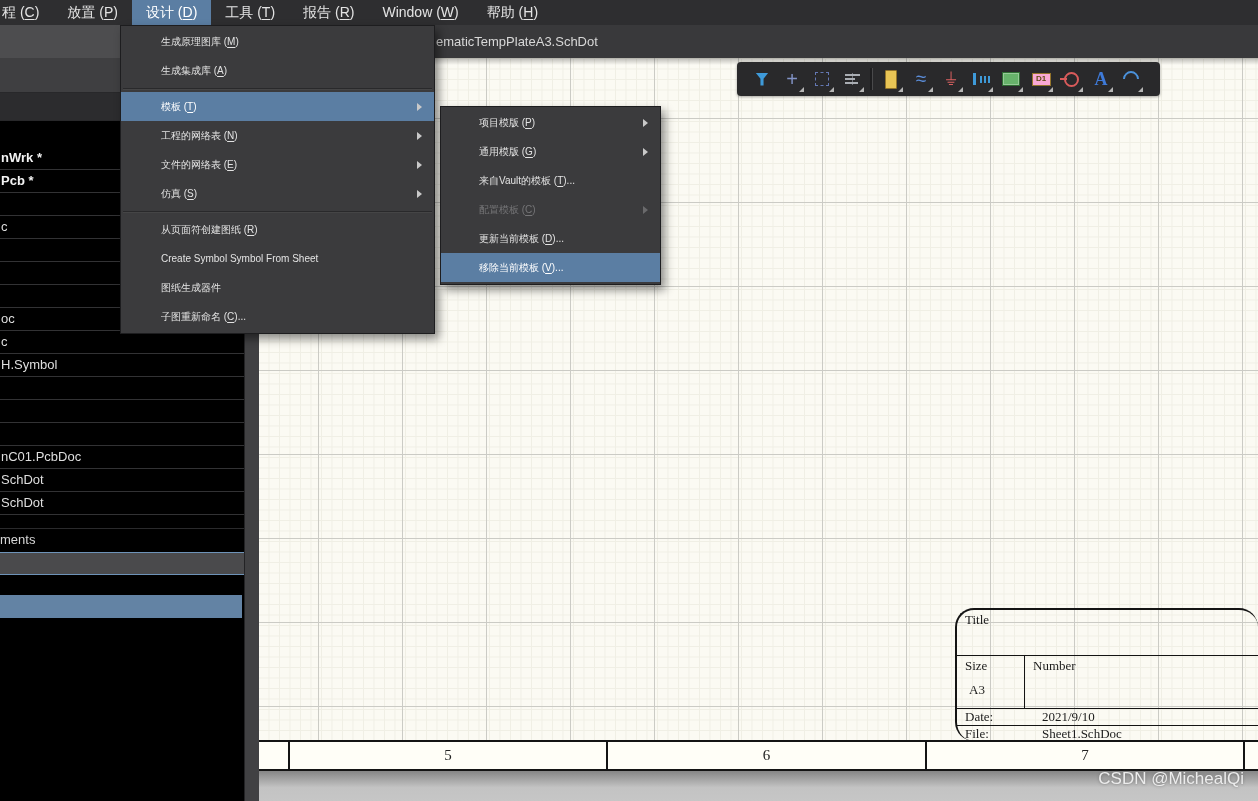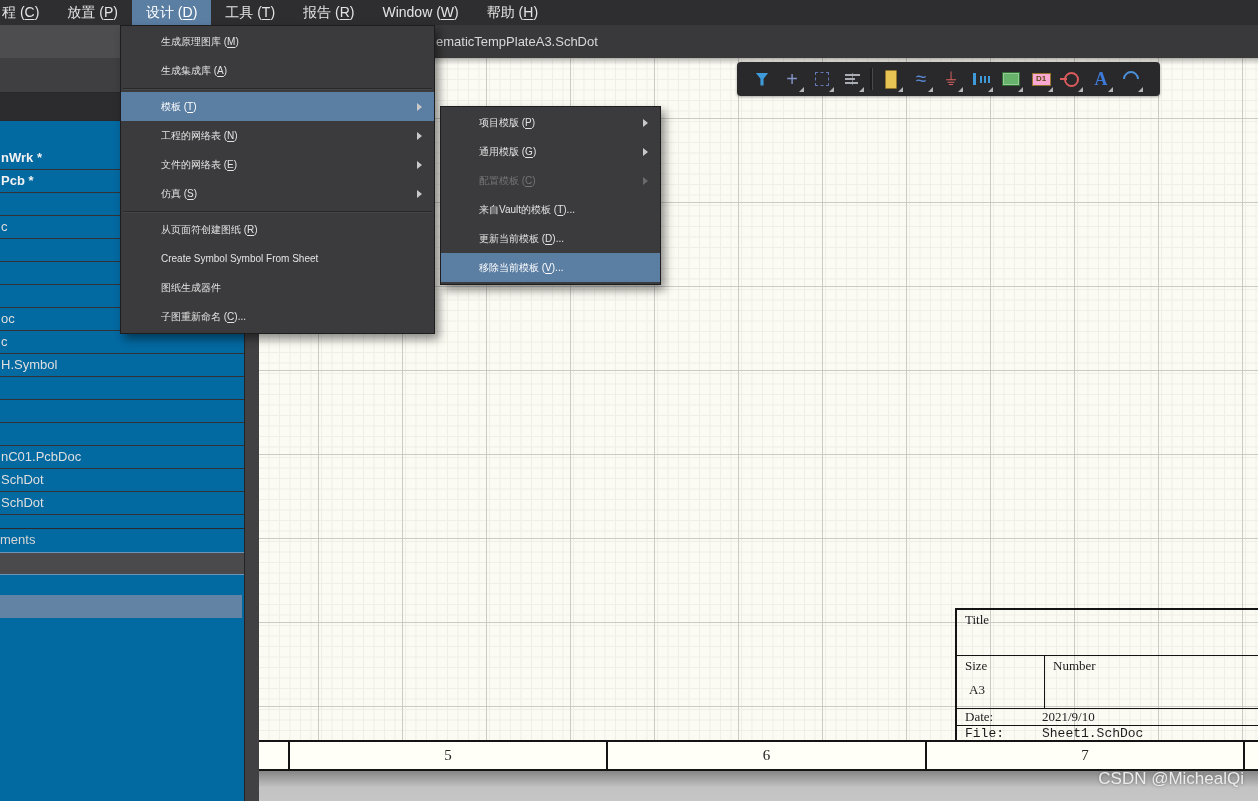--- a/index.html
+++ b/index.html
@@ -13,21 +13,21 @@
   .mb-item{padding:0 14px;line-height:25px;white-space:nowrap;cursor:default;}
   .mb-item.active{color:#FFFFFF;}
   .mb-item:first-child{padding-left:2px;}
 
   
   #tabbar{position:absolute;left:244px;top:25px;right:0;height:33px;background:#39393B;
           border-bottom:1px solid #2A2A2C;z-index:1;}
   #tab-title{position:absolute;left:192px;top:9px;font-size:13px;color:#D8D8D8;white-space:nowrap;}
 
   
-  #sidebar{position:absolute;left:0;top:25px;width:244px;height:776px;background:#0369a1;z-index:2;overflow:hidden;}
+  #sidebar{position:absolute;left:0;top:25px;width:244px;height:776px;background:#000000;z-index:2;overflow:hidden;}
   .sb-band1{position:absolute;left:0;top:0;width:100%;height:33px;background:#4D4D4F;}
   .sb-band2{position:absolute;left:0;top:33px;width:100%;height:34px;background:#3F3F41;border-bottom:1px solid #28282A;}
   .sb-band3{position:absolute;left:0;top:68px;width:100%;height:27px;background:#2C2C2E;border-bottom:1px solid #28282A;}
   #sidebar-rows{position:absolute;left:0;top:122px;width:100%;}
   .sb-row{height:22px;line-height:22px;font-size:13px;color:#DFDFDF;border-bottom:1px solid #323234;
           padding-left:1px;overflow:hidden;white-space:nowrap;cursor:default;}
   .sb-row.bold{font-weight:bold;color:#F2F2F2;}
   #sidebar-section{position:absolute;left:0;top:503px;width:100%;height:22px;line-height:22px;
                    font-size:13px;color:#D6D6D6;border-top:1px solid #2A2A2C;}
   #sidebar-filter{position:absolute;left:-2px;top:527px;width:238px;height:21px;background:#4A4A4C;
@@ -48,29 +48,29 @@
             linear-gradient(to bottom,#F0EFE5 1px,transparent 1px);
           background-size:84px 84px,84px 84px,10.5px 10.5px,10.5px 10.5px;
           background-position:-24px -24px,-24px -24px,0 0,0 0;
           background-color:#FBFAF3;z-index:1;}
   #canvas::before{content:"";position:absolute;left:0;top:0;right:0;height:7px;
                   background:linear-gradient(rgba(0,0,0,.26),rgba(0,0,0,0));pointer-events:none;}
 
   
   #titleblock{position:absolute;left:697px;top:550px;width:303px;height:133px;
               border-left:2px solid #141414;border-top:2px solid #141414;box-sizing:border-box;
-              font-family:"Liberation Serif","DejaVu Serif",serif;font-size:13px;color:#1B1B1B;}
+              font-family:"Liberation Serif","DejaVu Serif",serif;font-size:13px;color:#1B1B1B;border-radius:19px;}
   .tb-row{box-sizing:border-box;border-bottom:1px solid #141414;position:relative;}
   .tb-title{height:46px;padding:2px 0 0 8px;}
   .tb-mid{height:53px;display:flex;}
-  .tb-size{width:88px;box-sizing:border-box;border-right:1px solid #141414;padding:2px 0 0 8px;}
+  .tb-size{width:68px;box-sizing:border-box;border-right:1px solid #141414;padding:2px 0 0 8px;}
   .tb-size-val{display:block;margin:8px 0 0 4px;}
   .tb-number{flex:1;padding:2px 0 15px 8px;}
   .tb-date{height:17px;line-height:16px;padding-left:8px;}
-  .tb-file{height:16px;line-height:15px;padding-left:8px;border-bottom:none;font-family:Liberation Mono, monospace;}
+  .tb-file{height:16px;line-height:15px;padding-left:8px;border-bottom:none;}
   .tb-val{position:absolute;left:85px;top:0;line-height:inherit;}
   .tb-date .tb-val{line-height:16px;}
   .tb-file .tb-val{line-height:15px;}
 
   
   #ruler{position:absolute;left:0;right:0;bottom:0;height:31px;display:flex;background:#FFFEF7;
          border-top:2px solid #141414;border-bottom:2px solid #141414;box-sizing:border-box;}
   .rz{border-right:2px solid #141414;display:flex;align-items:center;justify-content:center;
       font-family:"Liberation Serif","DejaVu Serif",serif;font-size:15px;color:#222;box-sizing:border-box;}
   .rz.last{flex:1;border-right:none;}
@@ -282,19 +282,19 @@
       <div class="menu-item">仿真 (<u>S</u>)<span class="arrow"></span></div>
       <div class="menu-sep"></div>
       <div class="menu-item">从页面符创建图纸 (<u>R</u>)</div>
       <div class="menu-item">Create Symbol Symbol From Sheet</div>
       <div class="menu-item">图纸生成器件</div>
       <div class="menu-item">子图重新命名 (<u>C</u>)...</div>
     </div>
   <div id="template-submenu" class="menu">
       <div class="menu-item">项目模版 (<u>P</u>)<span class="arrow"></span></div>
       <div class="menu-item">通用模版 (<u>G</u>)<span class="arrow"></span></div>
+      <div class="menu-item">来自Vault的模板 (<u>T</u>)...</div>
       <div class="menu-item disabled">配置模板 (<u>C</u>)<span class="arrow"></span></div>
-      <div class="menu-item">来自Vault的模板 (<u>T</u>)...</div>
       <div class="menu-item">更新当前模板 (<u>D</u>)...</div>
       <div class="menu-item hl" style="background: rgb(91, 126, 163);">移除当前模板 (<u>V</u>)...</div>
     </div>
 
 </div>
 
 </body></html>

